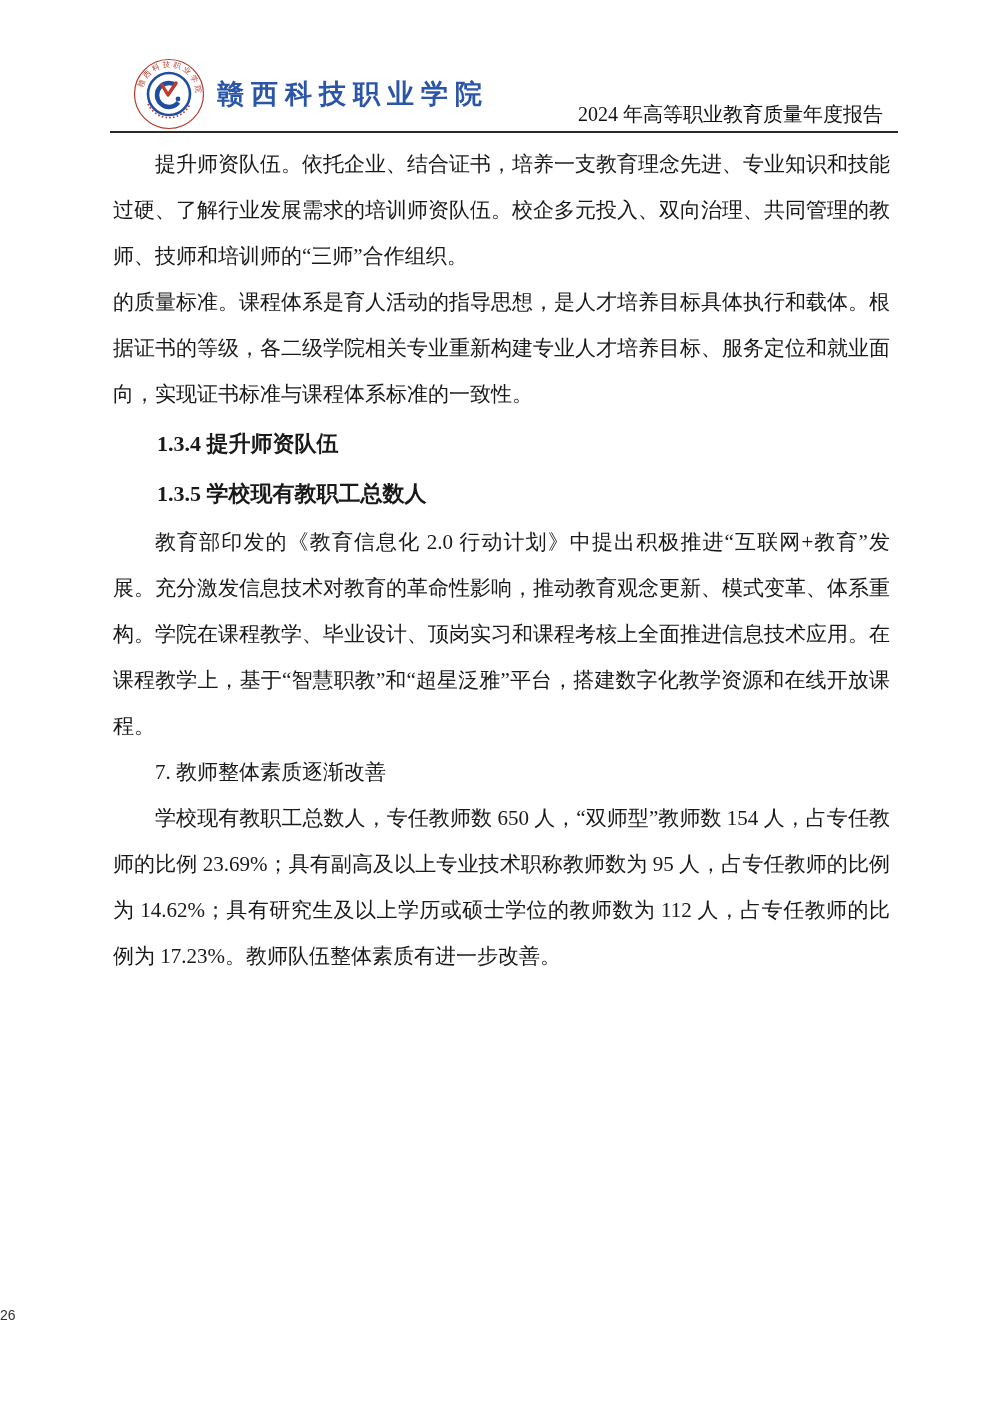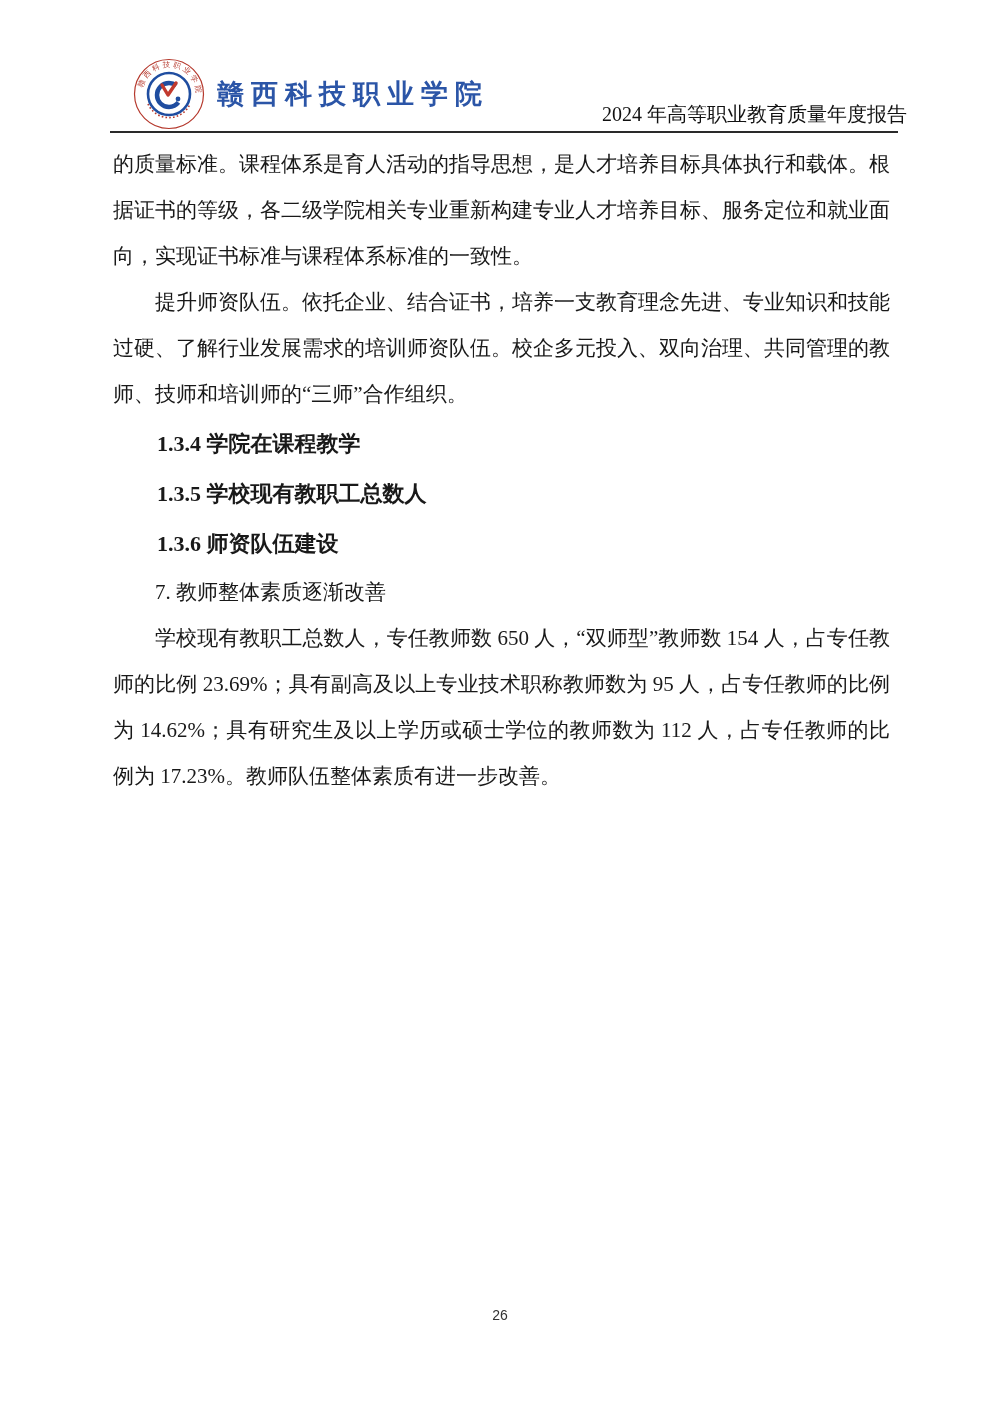--- a/index.html
+++ b/index.html
@@ -34,21 +34,21 @@
   .school-name {
     font-size: 27px;
     font-weight: bold;
     letter-spacing: 7px;
     color: #2b55a7;
     white-space: nowrap;
     font-family: "Liberation Serif", serif;
   }
   .report-title {
     position: absolute;
-    right: 93px;
+    right: 117px;
     top: 101px;
     font-size: 20px;
     color: #111111;
     white-space: nowrap;
     font-family: "Liberation Serif", serif;
   }
   .header-rule {
     position: absolute;
     left: 110px;
     top: 131px;
@@ -86,21 +86,20 @@
     margin: 0;
     text-indent: 2em;
   }
 
   
   .page-number {
     position: absolute;
     left: 0;
     top: 1307px;
     width: 100%;
-    text-align: center;
     font-size: 14px;
     color: #333333;
     font-family: "Liberation Sans", sans-serif;
   }
 </style>
 </head>
 <body>
 
 <div class="page">
 
@@ -124,24 +123,24 @@
       <path d="M 29 27 L 35 37 L 43 25" fill="none" stroke="#c23a2e" stroke-width="3.4" stroke-linecap="round" stroke-linejoin="round"></path>
       <circle cx="45" cy="41" r="2.4" fill="#1f4da0"></circle>
     </svg>
     <div class="school-name">赣西科技职业学院</div>
   </div>
 
   <div class="report-title">2024 年高等职业教育质量年度报告</div>
   <div class="header-rule"></div>
 
   <main class="body-text">
+    <p class="para">提升师资队伍。依托企业、结合证书，培养一支教育理念先进、专业知识和技能过硬、了解行业发展需求的培训师资队伍。校企多元投入、双向治理、共同管理的教师、技师和培训师的“三师”合作组织。</p>
     <p class="para no-indent">的质量标准。课程体系是育人活动的指导思想，是人才培养目标具体执行和载体。根据证书的等级，各二级学院相关专业重新构建专业人才培养目标、服务定位和就业面向，实现证书标准与课程体系标准的一致性。</p>
-    <p class="para">提升师资队伍。依托企业、结合证书，培养一支教育理念先进、专业知识和技能过硬、了解行业发展需求的培训师资队伍。校企多元投入、双向治理、共同管理的教师、技师和培训师的“三师”合作组织。</p>
-    <h3 class="heading">1.3.4 学院在课程教学</h3>
+    <h3 class="heading">1.3.4 提升师资队伍</h3>
     <h3 class="heading">1.3.5 学校现有教职工总数人</h3>
-    <h3 class="heading">1.3.6 师资队伍建设</h3>
+    <p class="para">教育部印发的《教育信息化 2.0 行动计划》中提出积极推进“互联网+教育”发展。充分激发信息技术对教育的革命性影响，推动教育观念更新、模式变革、体系重构。学院在课程教学、毕业设计、顶岗实习和课程考核上全面推进信息技术应用。在课程教学上，基于“智慧职教”和“超星泛雅”平台，搭建数字化教学资源和在线开放课程。</p>
     <p class="subheading">7. 教师整体素质逐渐改善</p>
     <p class="para">学校现有教职工总数人，专任教师数 650 人，“双师型”教师数 154 人，占专任教师的比例 23.69%；具有副高及以上专业技术职称教师数为 95 人，占专任教师的比例为 14.62%；具有研究生及以上学历或硕士学位的教师数为 112 人，占专任教师的比例为 17.23%。教师队伍整体素质有进一步改善。</p>
   </main>
 
   <div class="page-number">26</div>
 
 </div>
 
 </body></html>

